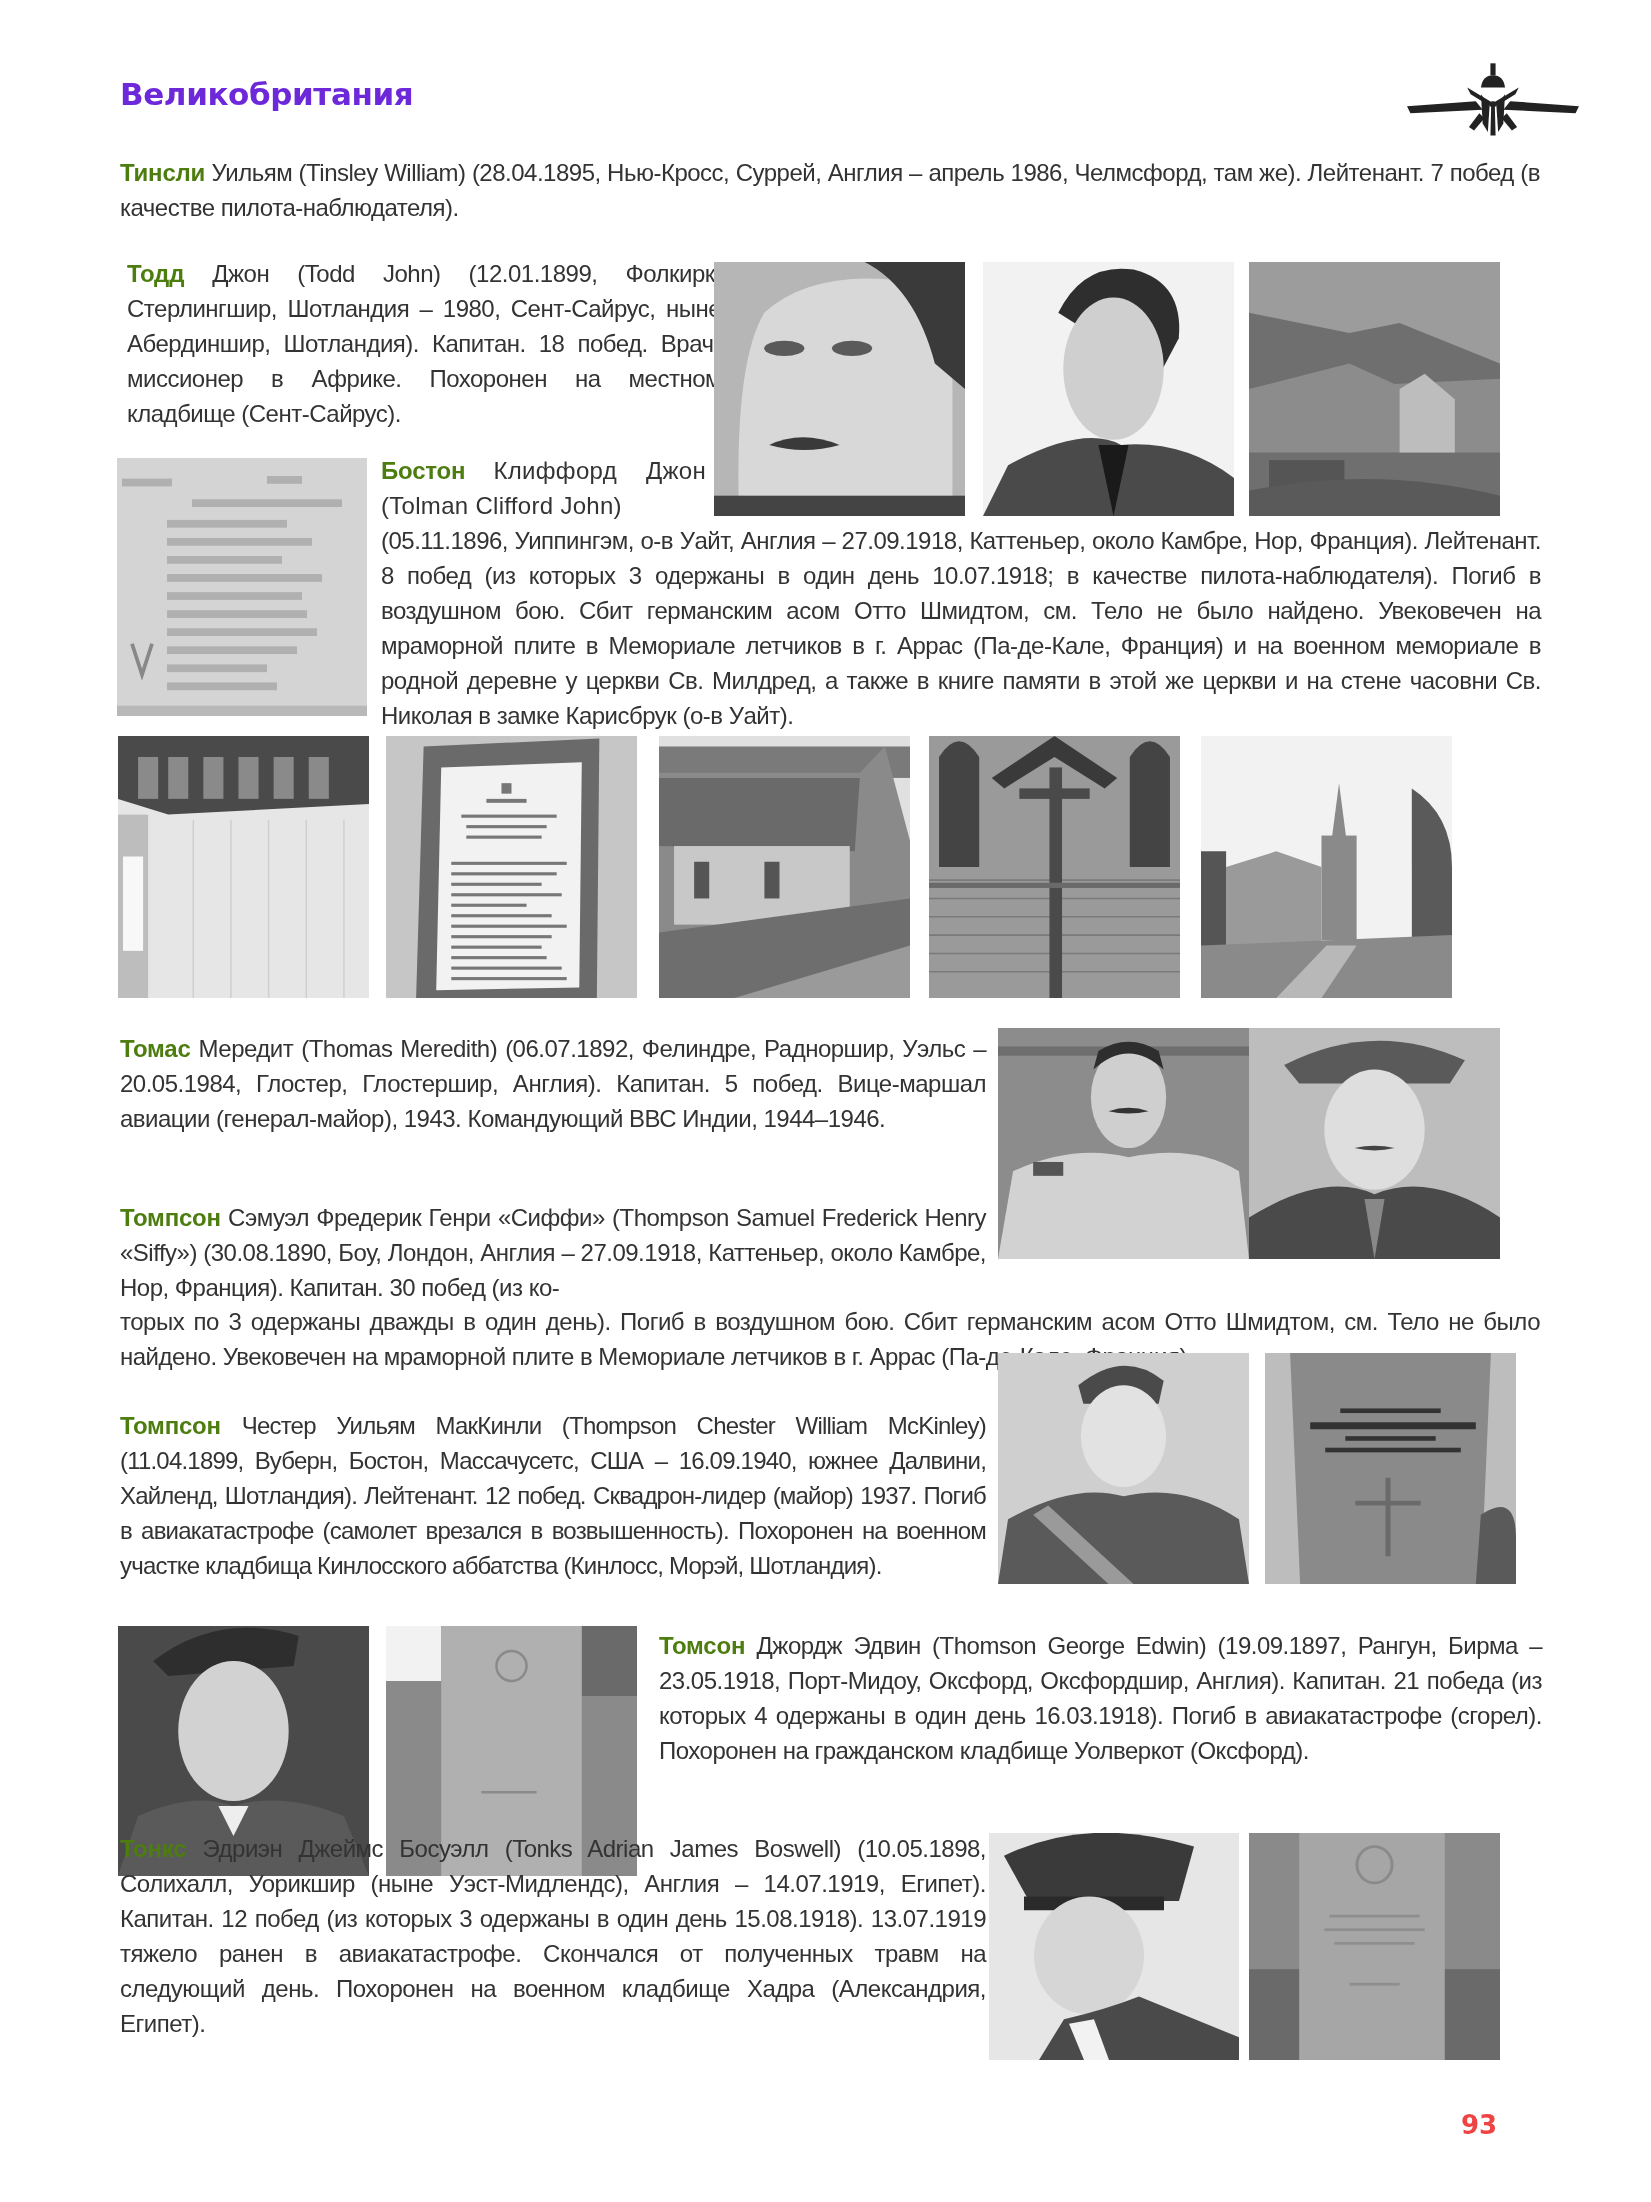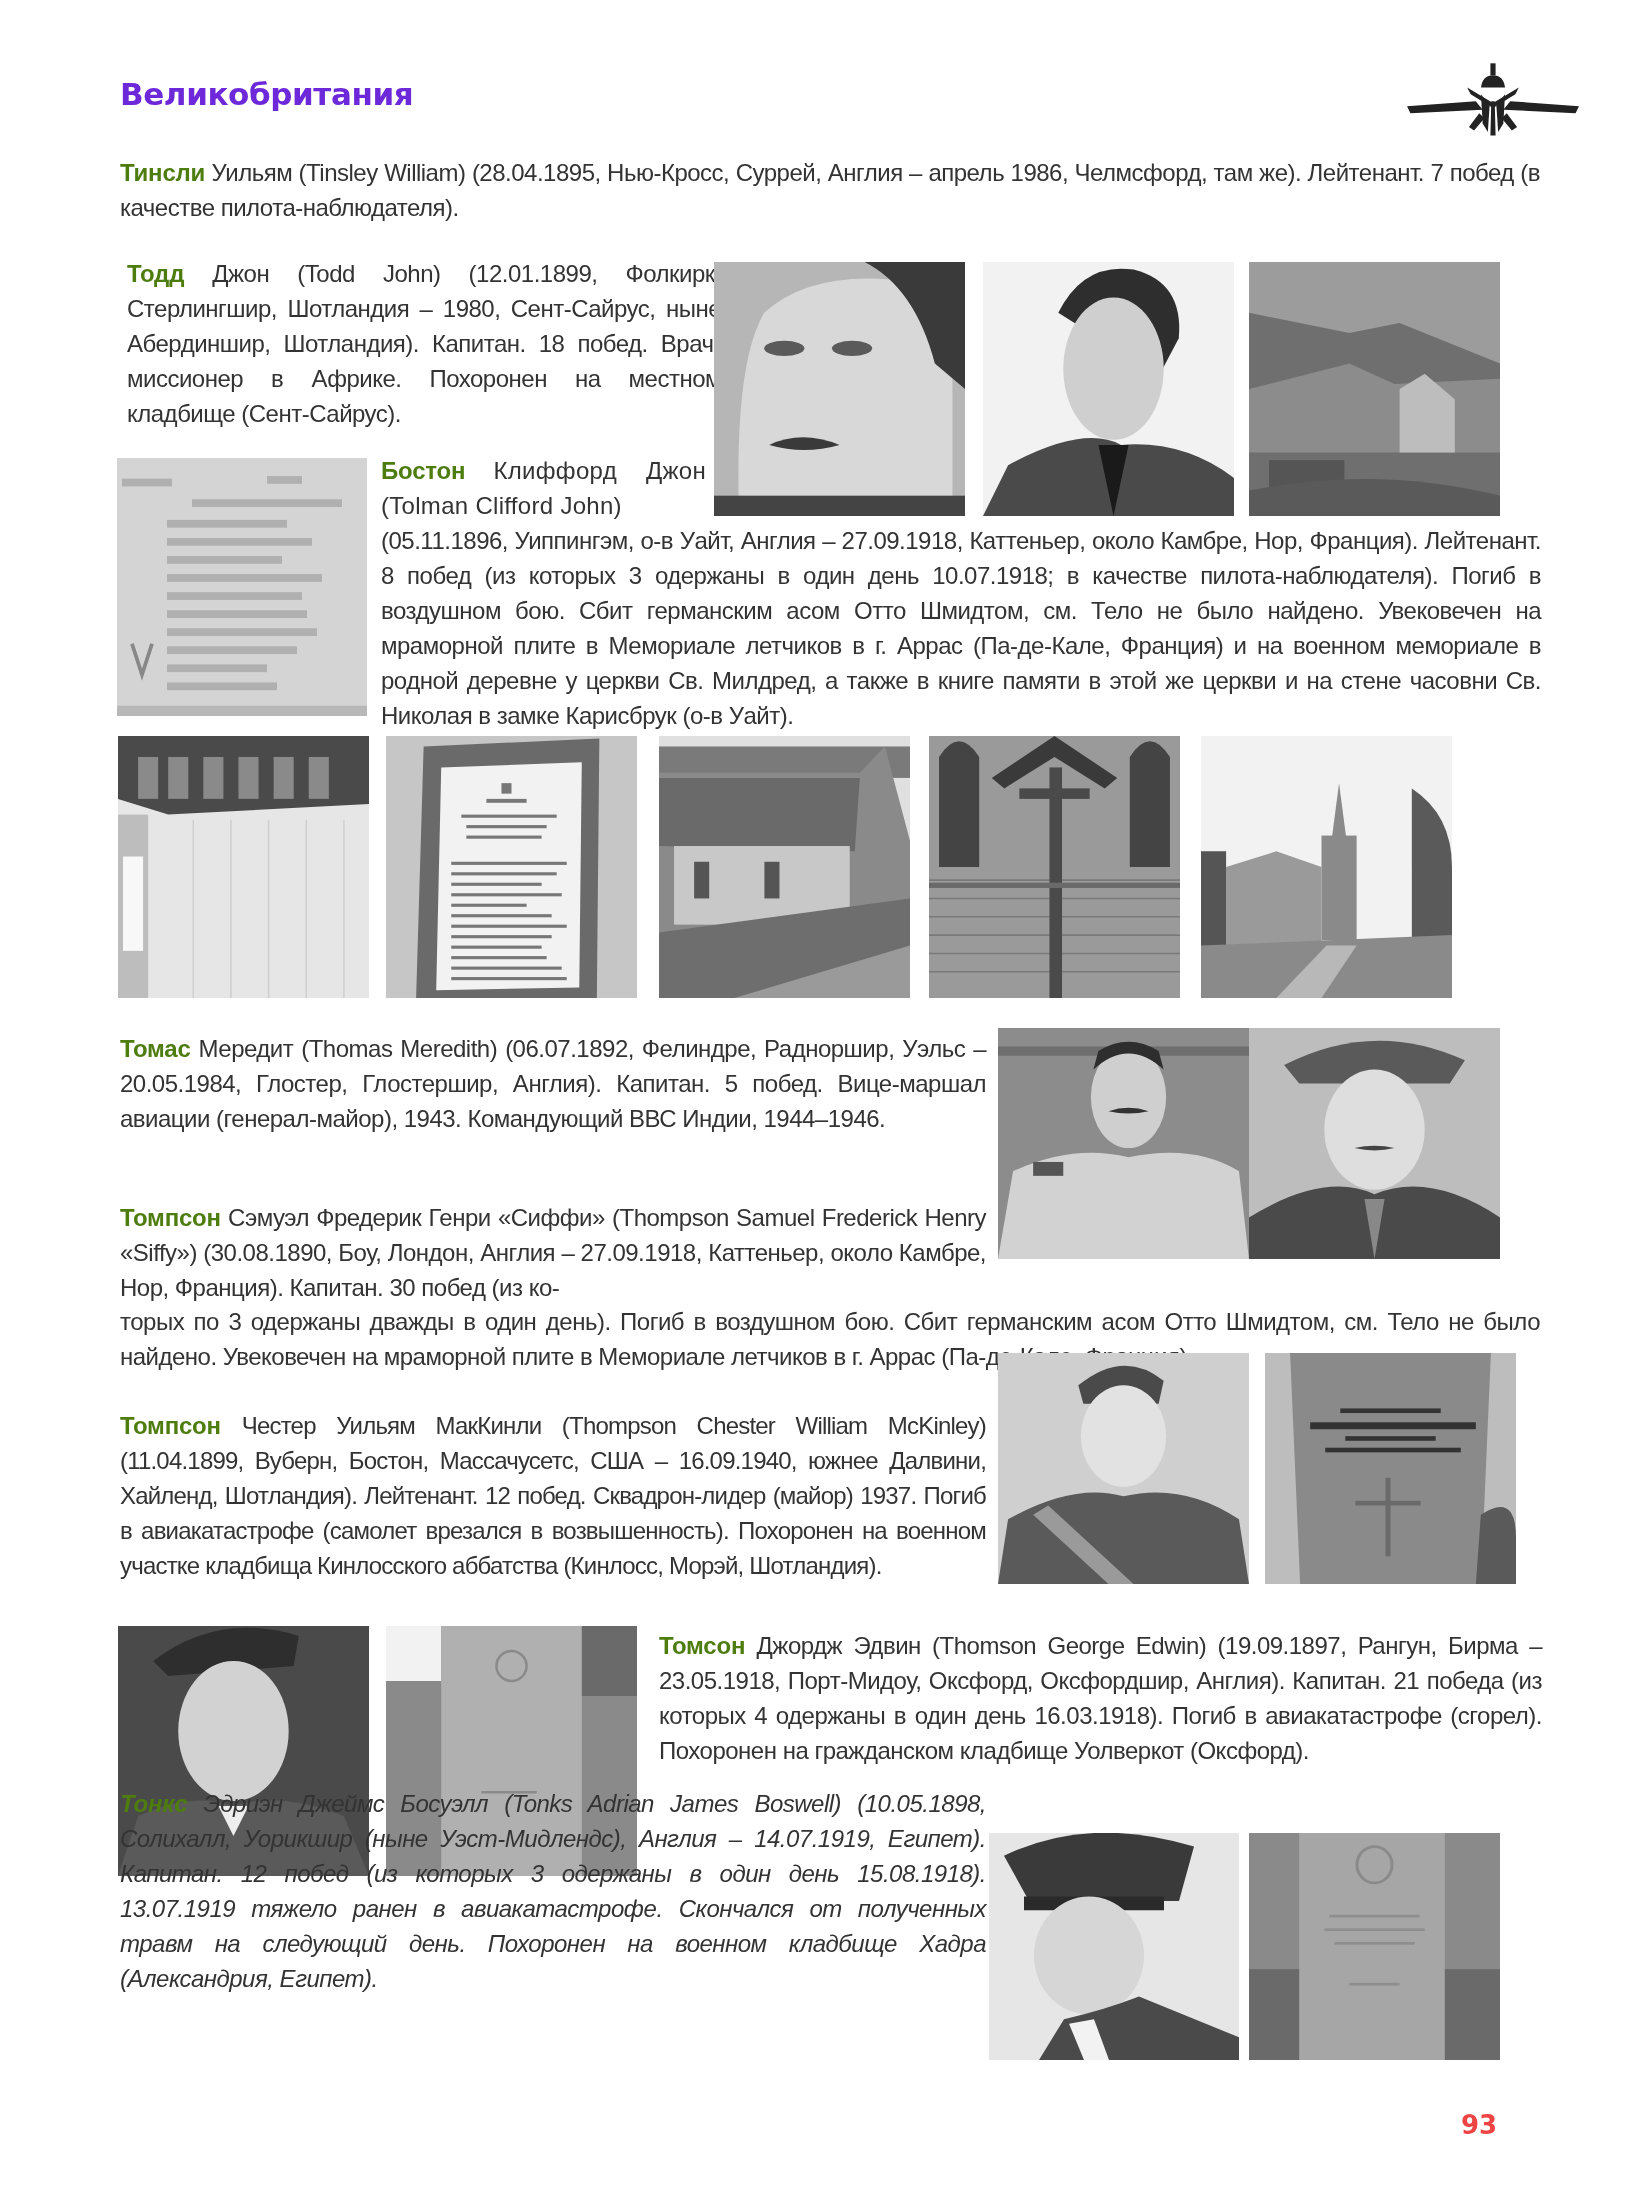--- a/index.html
+++ b/index.html
@@ -285,21 +285,21 @@
     <ellipse cx="50" cy="16" rx="6" ry="6" fill="none" stroke="#8a8a8a" stroke-width="1"></ellipse>
     <rect x="38" y="66" width="22" height="1" fill="#8a8a8a"></rect>
   </svg>
 </div>
 
 <div class="abs entry" style="left:659px; top:1628px; width:883px;">
   <span class="nm">Томсон</span>
   <span>Джордж Эдвин (Thomson George Edwin) (19.09.1897, Рангун, Бирма – 23.05.1918, Порт-Мидоу, Оксфорд, Оксфордшир, Англия). Капитан. 21 победа (из которых 4 одержаны в один день 16.03.1918). Погиб в авиакатастрофе (сгорел). Похоронен на гражданском кладбище Уолверкот (Оксфорд).</span>
 </div>
 
-<div class="abs entry" style="left:120px; top:1786px; width:866px;font-style:italic;">
+<div class="abs entry" style="left:120px; top:1831px; width:866px;">
   <span class="nm">Тонкс</span>
   <span>Эдриэн Джеймс Босуэлл (Tonks Adrian James Boswell) (10.05.1898, Солихалл, Уорикшир (ныне Уэст-Мидлендс), Англия – 14.07.1919, Египет). Капитан. 12 побед (из которых 3 одержаны в один день 15.08.1918). 13.07.1919 тяжело ранен в авиакатастрофе. Скончался от полученных травм на следующий день. Похоронен на военном кладбище Хадра (Александрия, Египет).</span>
 </div>
 
 <div class="photo" style="left:989px; top:1833px; width:250px; height:227px;">
   <svg viewBox="0 0 100 100" preserveAspectRatio="none">
     <rect width="100" height="100" fill="#e6e6e6"></rect>
     <path d="M6 10 Q40 -8 82 6 L76 30 L16 30 Z" fill="#3a3a3a"></path>
     <path d="M14 28 L70 28 L70 34 L14 34 Z" fill="#2a2a2a"></path>
     <ellipse cx="40" cy="54" rx="22" ry="26" fill="#d6d6d6"></ellipse>

